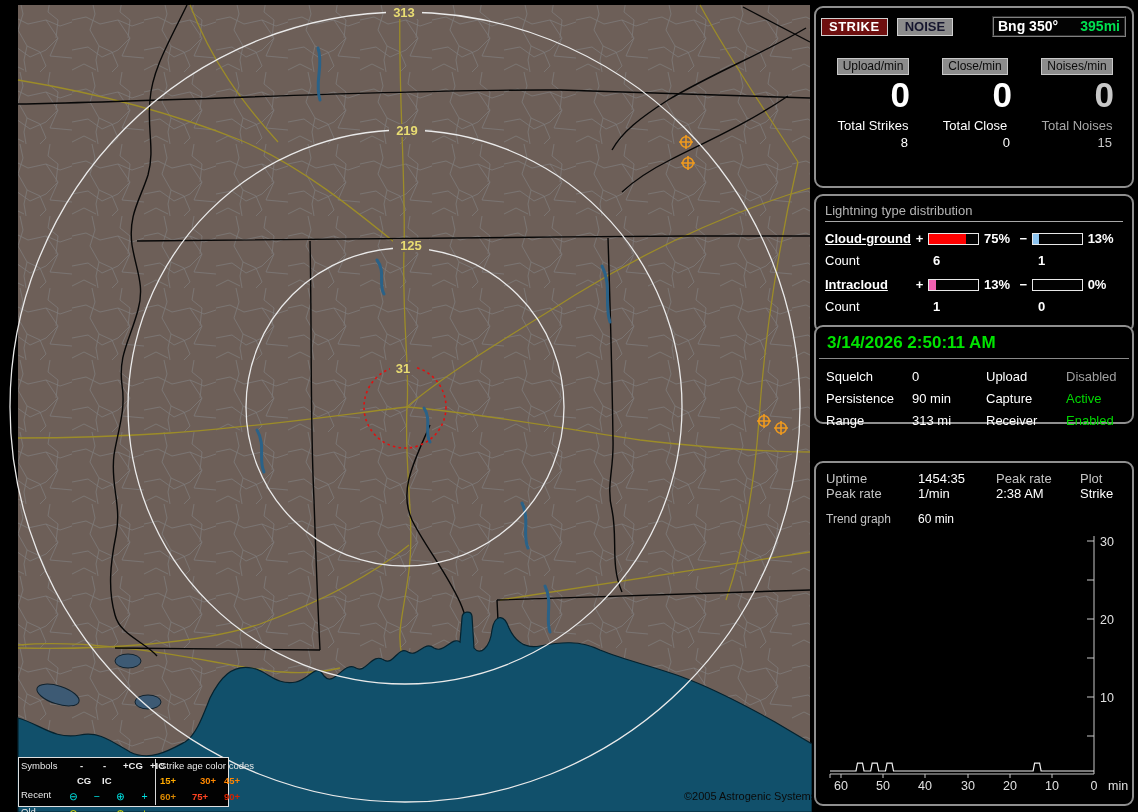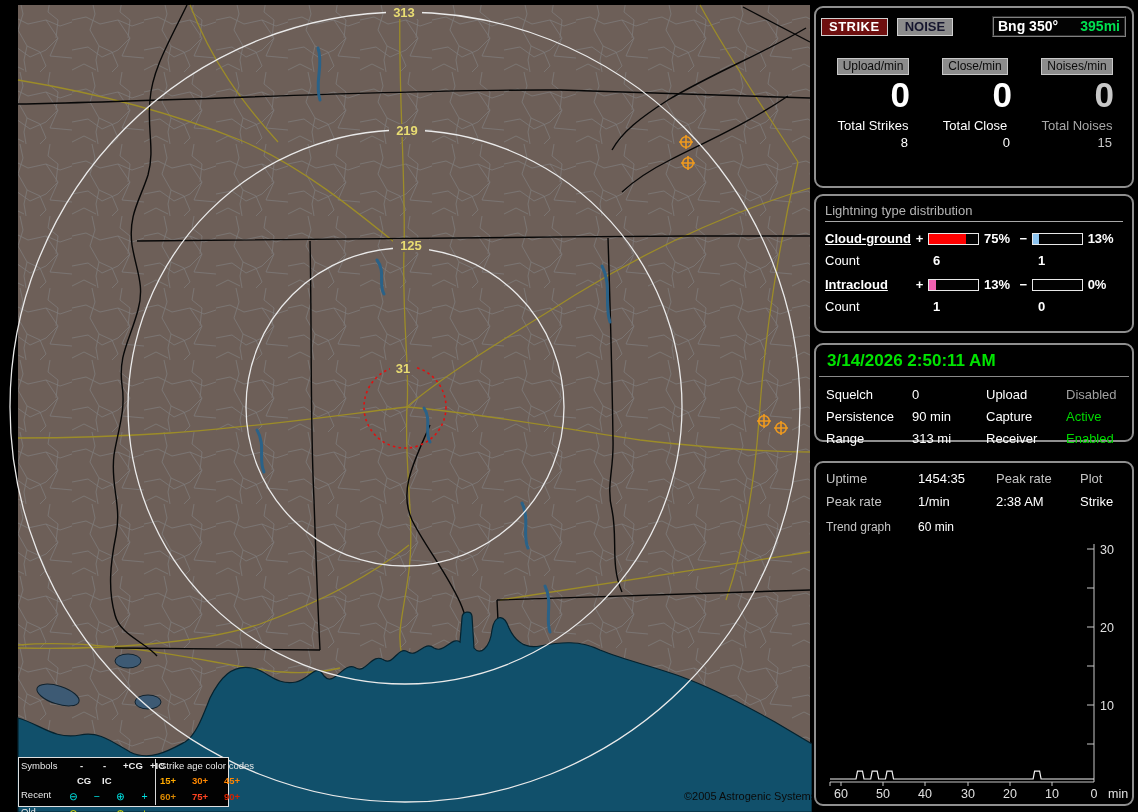--- a/index.html
+++ b/index.html
@@ -24,21 +24,21 @@
   .leg-lab { color:#e8e8e8; }
   .leg-sym { font-size:10.5px; text-align:center; }
   .leg-age { font-weight:bold; }
 
   
   .panel { position:absolute; left:812px; top:0; width:326px; height:812px; background:#000; }
   .pbox  { position:absolute; left:2px; width:320px; background:#000;
            border:2px solid #8f8f8f; border-radius:9px; }
   .box1 { top:6px;   height:182px; }
   .box2 { top:194px; height:139px; }
-  .box3 { top:343px; height:99px; }
+  .box3 { top:325px; height:99px; }
   .box4 { top:461px; height:345px; }
 
   .row1 { display:flex; align-items:center; padding:8px 6px 0 5px; }
   .btn  { font-weight:bold; font-size:13px; padding:0px 7px 1px; border:1px solid #d0d0d0; cursor:default; }
   .btn-strike { background:#6e0f0f; color:#fff; letter-spacing:.5px; }
   .btn-noise  { background:#8c8c8c; color:#16162e; margin-left:9px; }
   .bng { margin-left:auto; width:134px; display:flex; justify-content:space-between;
          border:2px groove #808080; background:#030303; padding:0 4px 1px; font-weight:bold; font-size:14px; }
   .bng .rng { color:#00e050; }
 
@@ -66,21 +66,21 @@
   .c-v2 { font-weight:bold; }
 
   .datetime { color:#00e400; font-weight:bold; font-size:17px; padding:6px 8px 5px;
               border-bottom:1px solid #8a8a8a; margin:0 3px; }
   .status-grid { display:grid; grid-template-columns:86px 74px 80px auto;
                  padding:10px 10px 0; font-size:13px; row-gap:7px; }
   .green { color:#00d800; }
   .gray  { color:#a0a0a0; }
 
   .stats-grid { display:grid; grid-template-columns:92px 78px 84px auto;
-                padding:8px 10px 0; font-size:13px; row-gap:8px; }
+                padding:8px 10px 0; font-size:13px; }
   .lab { color:#c4c4c4; }
   .trend-row { display:flex; padding:11px 10px 0; font-size:12px; }
   .trend-row .lab { width:92px; }
   .graph { margin-top:2px; }
 </style>
 </head>
 <body>
 
 <div class="stage">
 
@@ -204,21 +204,21 @@
 
         <span class="leg-lab">Old</span>
         <span class="leg-sym" style="color: rgb(232, 232, 0);">⊖</span>
         <span class="leg-sym" style="color: rgb(232, 232, 0);">−</span>
         <span class="leg-sym" style="color: rgb(232, 232, 0);">⊕</span>
         <span class="leg-sym" style="color: rgb(232, 232, 0);">+</span>
       </div>
       <div class="leg-right">
         <span class="leg-lab hdr3">Strike age color codes</span>
         <span class="leg-age" style="color: rgb(255, 170, 0);">15+</span>
-        <span class="leg-age" style="color: rgb(255, 136, 0);">30+</span>
+        <span class="leg-age" style="color: rgb(255, 136, 0); text-align: center;">30+</span>
         <span class="leg-age" style="color: rgb(255, 132, 0);">45+</span>
         <span class="leg-age" style="color: rgb(217, 135, 0);">60+</span>
         <span class="leg-age" style="color: rgb(255, 68, 34);">75+</span>
         <span class="leg-age" style="color: rgb(212, 34, 0);">90+</span>
       </div>
     </div>
   </div>
 
   <div class="panel">
 

